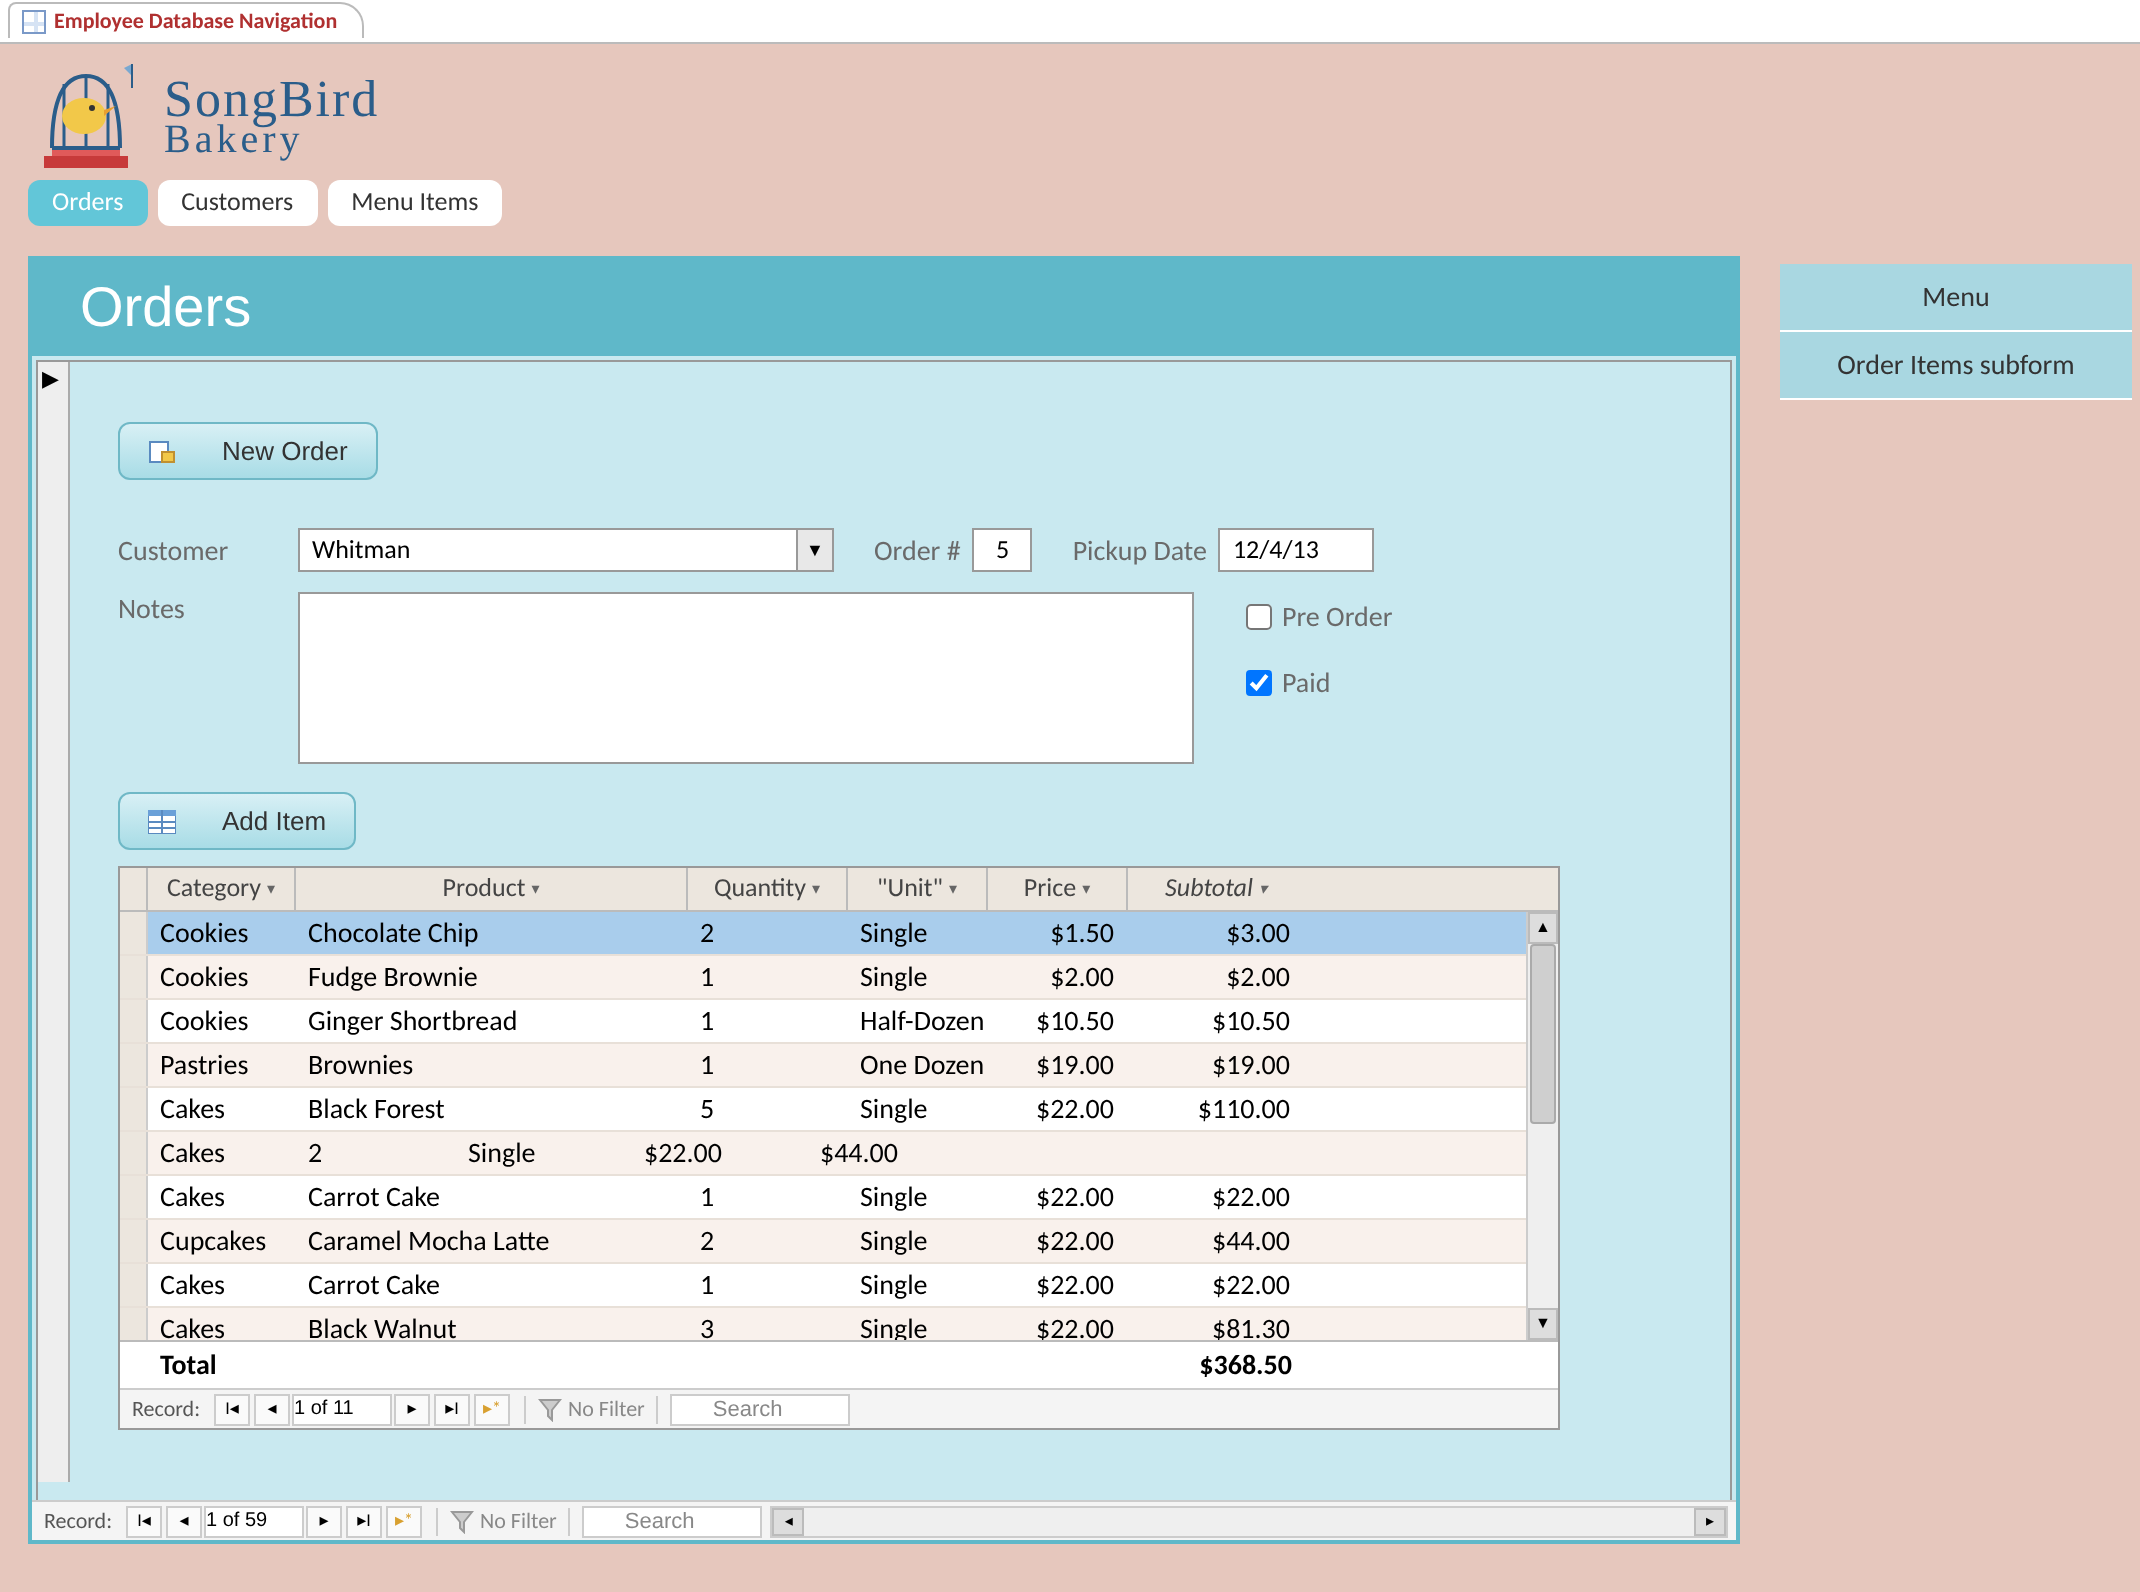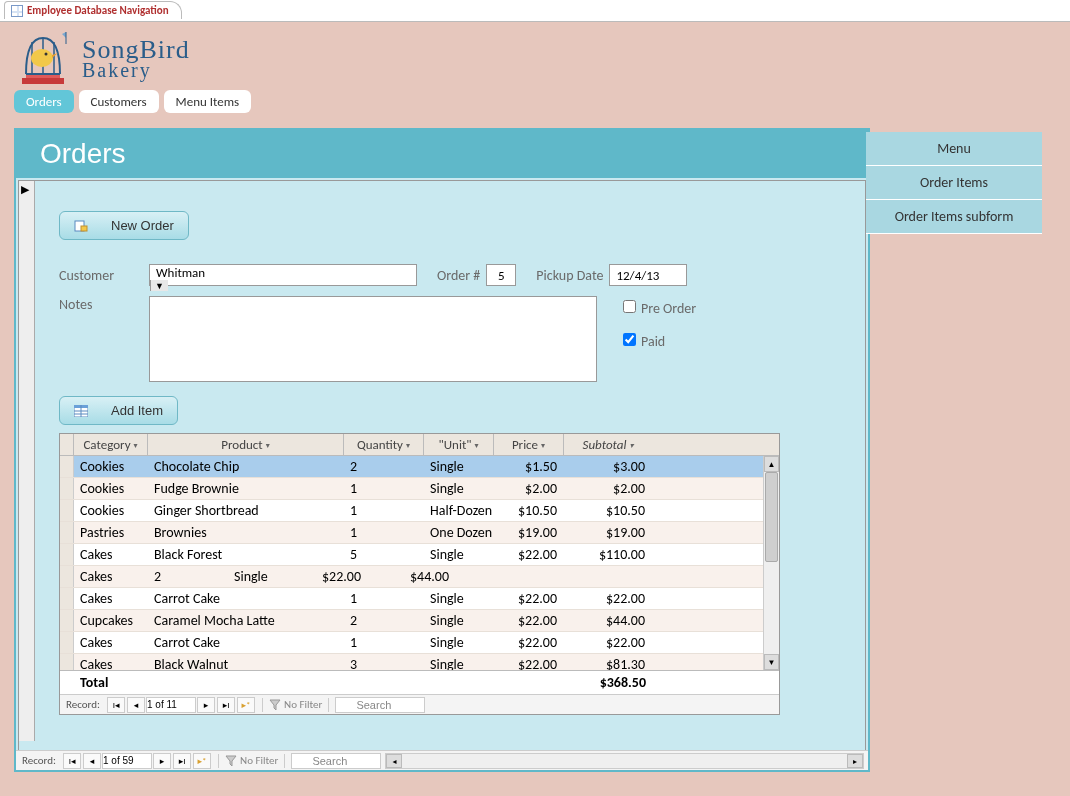--- a/index.html
+++ b/index.html
@@ -13,26 +13,26 @@
 .nav-tab { display: inline-block; padding: 4px 12px; border-radius: 6px; background: #ffffff; color: #333; font-size: 13px; margin-right: 2px; cursor: pointer; }
 .nav-tab.active { background: #62c6d8; color: #fff; }
 .main-frame { position: absolute; left: 14px; top: 128px; width: 856px; height: 644px; border: 2px solid #5fb8c9; background: #c9e9f0; }
 .orders-header { background: #5fb8c9; color: #fff; font-size: 28px; font-family: "Gill Sans MT", "Segoe UI", sans-serif; padding: 8px 24px; }
 .form-body { position: relative; background: #c9e9f0; padding: 0; border: 1px solid #999; margin: 2px; height: 580px; }
 .record-selector-outer { position:absolute; left:0; top:0; width:16px; height:560px; background:#eee; border-right:1px solid #aaa;}
 .record-selector-marker { position:absolute; left:2px; top:2px; font-size:11px;}
 .new-order-btn, .add-item-btn { display: inline-flex; align-items:center; background: linear-gradient(#d8f0f5, #a8dce6); border: 1px solid #6fb8c6; border-radius: 6px; padding: 6px 14px; font-size: 13px; color: #333; cursor: pointer; gap:23px;}
 .form-row { display: flex; align-items: center; margin: 8px 0 0 40px; }
 .form-label { width: 90px; color: #6a6a6a; font-size: 14px; }
-.combo { display:flex; width: 268px; height: 22px; border: 1px solid #999; background: #fff; flex-direction: column; }
+.combo { display:flex; width: 268px; height: 22px; border: 1px solid #999; background: #fff; }
 .combo input { border:none; flex:1; padding:0 6px; font-size:13px; outline:none; font-family:inherit;}
 .combo .dd { width:18px; background:#e8e8e8; border-left:1px solid #999; display:flex; align-items:center; justify-content:center; font-size:9px; cursor:pointer;}
 .small-input { height: 22px; border: 1px solid #999; background: #fff; padding: 0 6px; font-size: 13px; text-align:center; font-family:inherit;}
 .notes-area { width: 448px; height: 86px; border: 1px solid #999; background: #fff; resize:none; font-family:inherit; font-size:13px; padding:4px;}
-.checkbox-row { display:flex; align-items:flex-start; color:#6a6a6a; font-size:14px; margin:4px 0;}
+.checkbox-row { display:flex; align-items:center; color:#6a6a6a; font-size:14px; margin:4px 0;}
 .checkbox-row input { margin-right:5px; width:13px; height:13px;}
 .datasheet { position: relative; margin: 8px 0 0 40px; width: 721px; border: 1px solid #999; background: #fff; }
 .ds-header { display: flex; background: #ece6de; border-bottom: 1px solid #bbb; font-size: 13px; }
 .ds-header .hcell { border-right: 1px solid #bbb; padding: 3px 4px; display:flex; align-items:center; justify-content:center; color:#444; position:relative; }
 .ds-header .hcell .dd { font-size:8px; margin-left:3px; color:#666;}
 .ds-body { height: 214px; overflow: hidden; }
 .ds-row { display: flex; font-size: 14px; border-bottom: 1px solid #e8e0d8; }
 .ds-row:nth-child(even) { background: #f9f1ec; }
 .ds-row:nth-child(odd) { background: #fff; }
 .ds-row.selected { background: #a9cdec !important; }
@@ -50,21 +50,21 @@
 .ds-scroll .thumb { position:absolute; top:16px; left:1px; right:1px; height:90px; background:#cfcfcf; border:1px solid #aaa; border-radius:2px;}
 .ds-total-row { display: flex; background: #fff; border-top: 1px solid #bbb; font-weight: bold; font-size:14px;}
 .ds-total-row .cell { padding: 3px 6px; }
 .nav-bar { display: flex; align-items: center; background: #f4f4f4; border-top: 1px solid #ccc; font-size: 11px; height: 20px; }
 .nav-bar .nb-label { padding: 0 6px; color:#555;}
 .nav-bar .nb-btn { width: 18px; height: 16px; border: 1px solid #ccc; background: #fafafa; display:flex; align-items:center; justify-content:center; font-size:9px; cursor:pointer; margin:0 1px;}
 .nav-bar .nb-input { width: 50px; height: 16px; border: 1px solid #ccc; text-align: left; font-size: 10px; }
 .nav-bar .nb-sep { width:1px; height:14px; background:#ccc; margin:0 6px;}
 .nav-bar .nb-filter { display:flex; align-items:center; gap:3px; color:#888;}
 .nav-bar .nb-search { width:90px; height:16px; border:1px solid #ccc; font-size:11px; padding:0 20px; color:#888;}
-.side-panel { position: absolute; right: 28px; top: 132px; width: 176px; }
+.side-panel { position: absolute; right: 4px; top: 132px; width: 176px; }
 .side-item { background: #a9d7e1; border-bottom: 1px solid #fff; padding: 8px 0; text-align: center; font-size: 14px; cursor: pointer; color:#333;}
 .logo-svg { width:60px; height:56px;}
 .logo-text1 { font-family: Georgia, 'Times New Roman', serif; font-size:26px; color:#2a5d8a; letter-spacing:1px;}
 .logo-text2 { font-family: Georgia, 'Times New Roman', serif; font-size:20px; color:#2a5d8a; letter-spacing:2px; margin-top:-6px;}
 .icon-sm { width:14px; height:12px; display:inline-block;}
 </style>
 </head>
 <body>
 
 <div class="outer-container">
@@ -333,16 +333,15 @@
       <input class="nb-search" value="Search" style="">
       <div class="hscroll" style="flex:1; margin:0 4px; height:16px; background:#efefef; border:1px solid #ccc; position:relative;">
         <div style="position:absolute; left:0; top:0; width:16px; height:14px; background:#ddd; border:1px solid #bbb; display:flex; align-items:center; justify-content:center; font-size:8px;">◂</div>
         <div style="position:absolute; right:0; top:0; width:16px; height:14px; background:#ddd; border:1px solid #bbb; display:flex; align-items:center; justify-content:center; font-size:8px;">▸</div>
       </div>
     </div>
   </div>
 
   <div class="side-panel">
     <div class="side-item">Menu</div>
-    <div class="side-item">Order Items</div>
     <div class="side-item">Order Items subform</div>
   </div>
 </div>
 
 </body></html>

